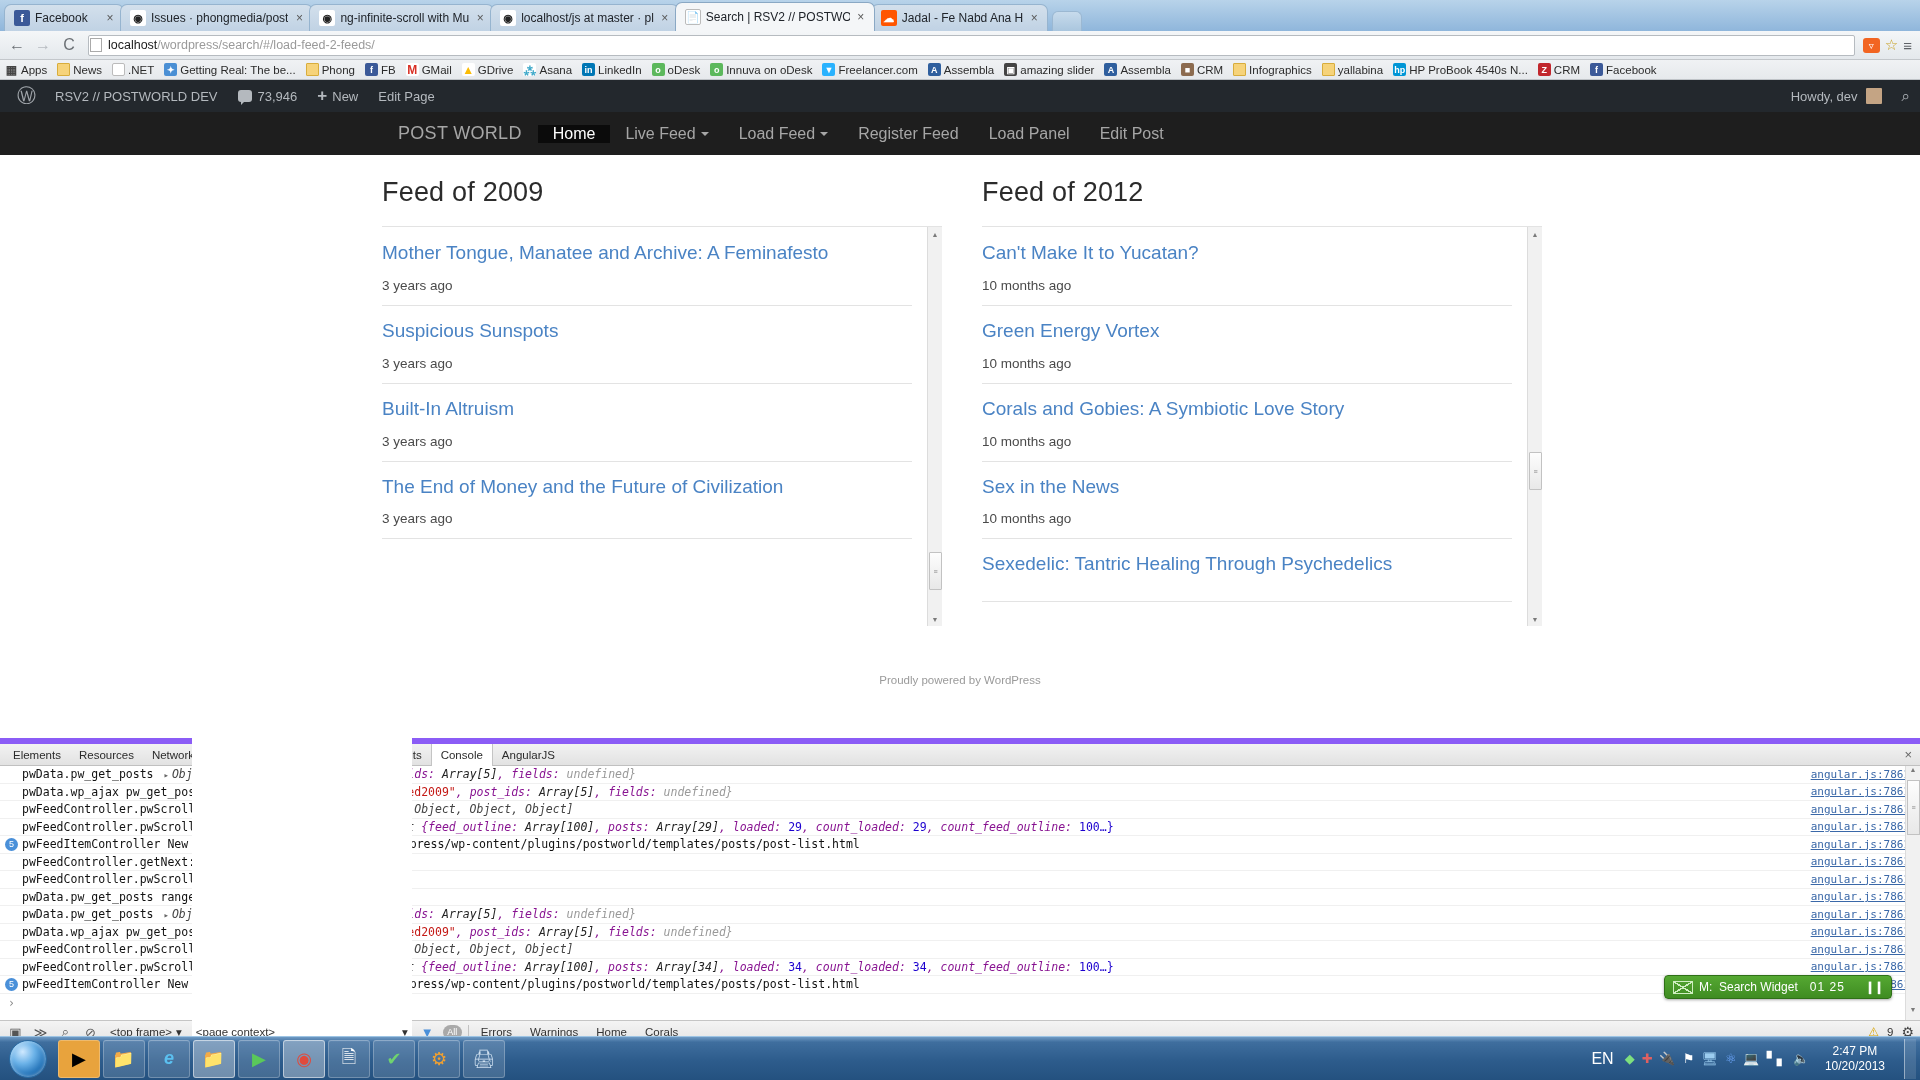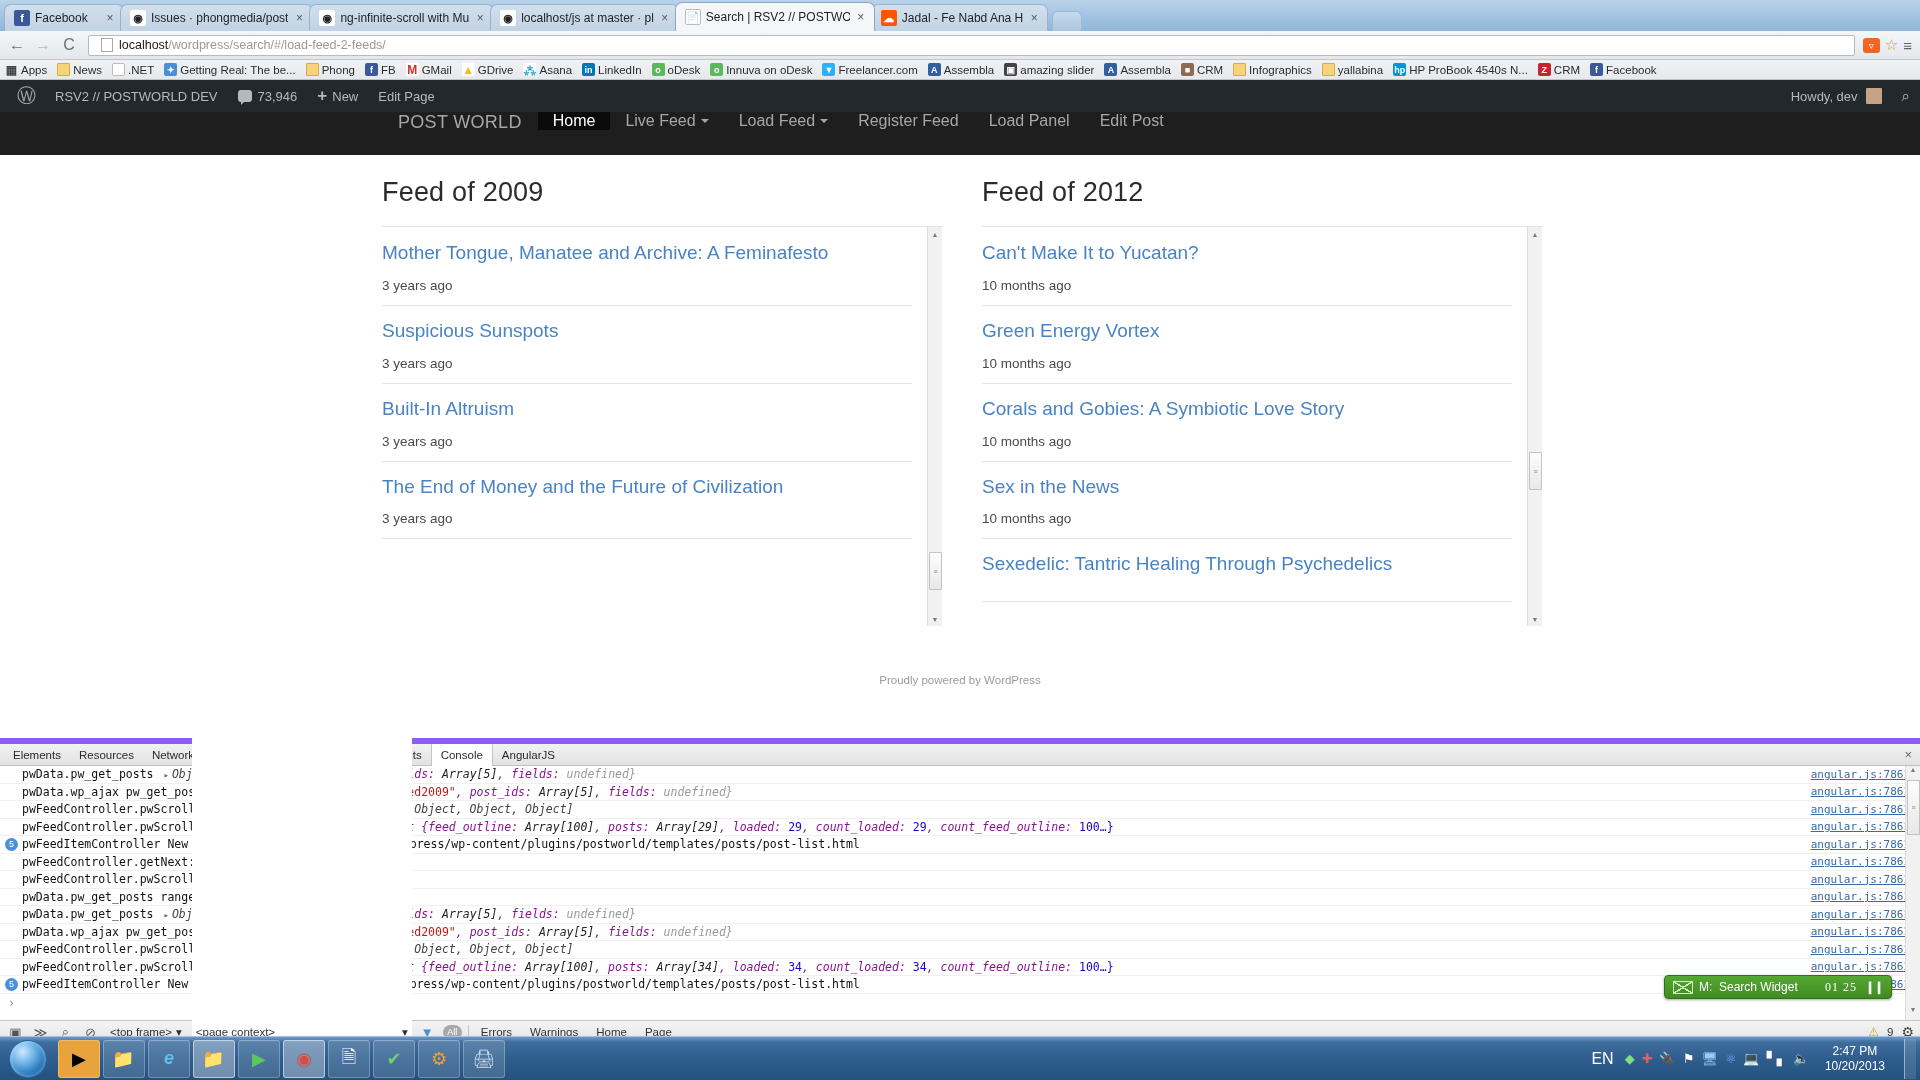--- a/index.html
+++ b/index.html
@@ -103,21 +103,21 @@
   }
   .navbtn.disabled { color: #b6bbc0; }
   .omnibox {
     flex: 1 1 auto;
     height: 21px;
     background: #fff;
     border: 1px solid #b6bbc0;
     border-radius: 2px;
     display: flex;
     align-items: center;
-    padding: 0 12px;
+    padding: 0 1px;
     margin: 0 4px;
     font-size: 12.5px;
     position: relative;
   }
   .omnibox .pageicon {
     width: 12px; height: 14px; flex: 0 0 12px;
     border: 1px solid #aaa; background: #fff;
     margin-right: 6px;
   }
   .omnibox .url { color: #9a9a9a; }
@@ -200,21 +200,21 @@
   }
   .wp-plus { font-size: 17px; margin-right: 5px; font-weight: bold;}
   .wp-avatar { width: 16px; height: 16px; background: #c4a484; margin-left: 8px; border-radius: 1px;}
   .wp-search { font-size: 15px; padding: 0 14px; }
 
   
   .sitenav {
     height: 43px;
     background: #1e1e1e;
     display: flex;
-    align-items: flex-start;
+    align-items: center;
     padding-left: 398px;
     font-size: 16px;
   }
   .brand {
     display: flex; align-items: center;
     color: #a6a6a6; font-size: 18px;
     padding: 0 16px 0 0; letter-spacing: .3px;
   }
   .navitem {
     display: flex; align-items: center;
@@ -408,21 +408,21 @@
     width: 20px; height: 13px; margin-right: 6px;
     border: 1.5px solid #cfeec0; position: relative; flex: 0 0 20px;
   }
   .toast .env:after{
     content:""; position:absolute; left:0; top:0; width:100%; height:100%;
     background:
       linear-gradient(to bottom right, transparent 46%, #cfeec0 46%, #cfeec0 54%, transparent 54%),
       linear-gradient(to bottom left, transparent 46%, #cfeec0 46%, #cfeec0 54%, transparent 54%);
   }
   .toast .tlabel { flex: 1 1 auto; }
-  .toast .ttime { margin-right: 8px; letter-spacing: 1px; font-family: Liberation Serif, serif;}
+  .toast .ttime { margin-right: 20px; letter-spacing: 1px;}
   .toast .tpause { letter-spacing: -1px; font-weight: bold;}
 
   
   .taskbar {
     position: absolute; left: 0; right: 0; bottom: 0;
     height: 44px;
     background: linear-gradient(#6f9ac4 0%, #3f6e9e 12%, #2d5c8c 55%, #24517f 100%);
     border-top: 1px solid #9dc4e4;
     display: flex; align-items: center;
     padding-left: 2px;
@@ -811,21 +811,21 @@
       <div class="dtf-sel page">
         <span>&lt;page context&gt;</span>
         <span>▾</span>
       </div>
       <div class="dtf-icon" style="color:#4a90d9;">▼</div>
       <div class="dtf-all">All</div>
       <div class="dtf-div"></div>
       <div class="dtf-lvl">Errors</div>
       <div class="dtf-lvl">Warnings</div>
       <div class="dtf-lvl">Home</div>
-      <div class="dtf-lvl">Page</div>
+      <div class="dtf-lvl">Corals</div>
       <div class="dtf-right">
         <span class="warn-ico">⚠</span>
         <span>9</span>
         <span class="gear">⚙</span>
       </div>
     </div>
   </div>
 
   <div class="toast">
     <span class="env"></span>

